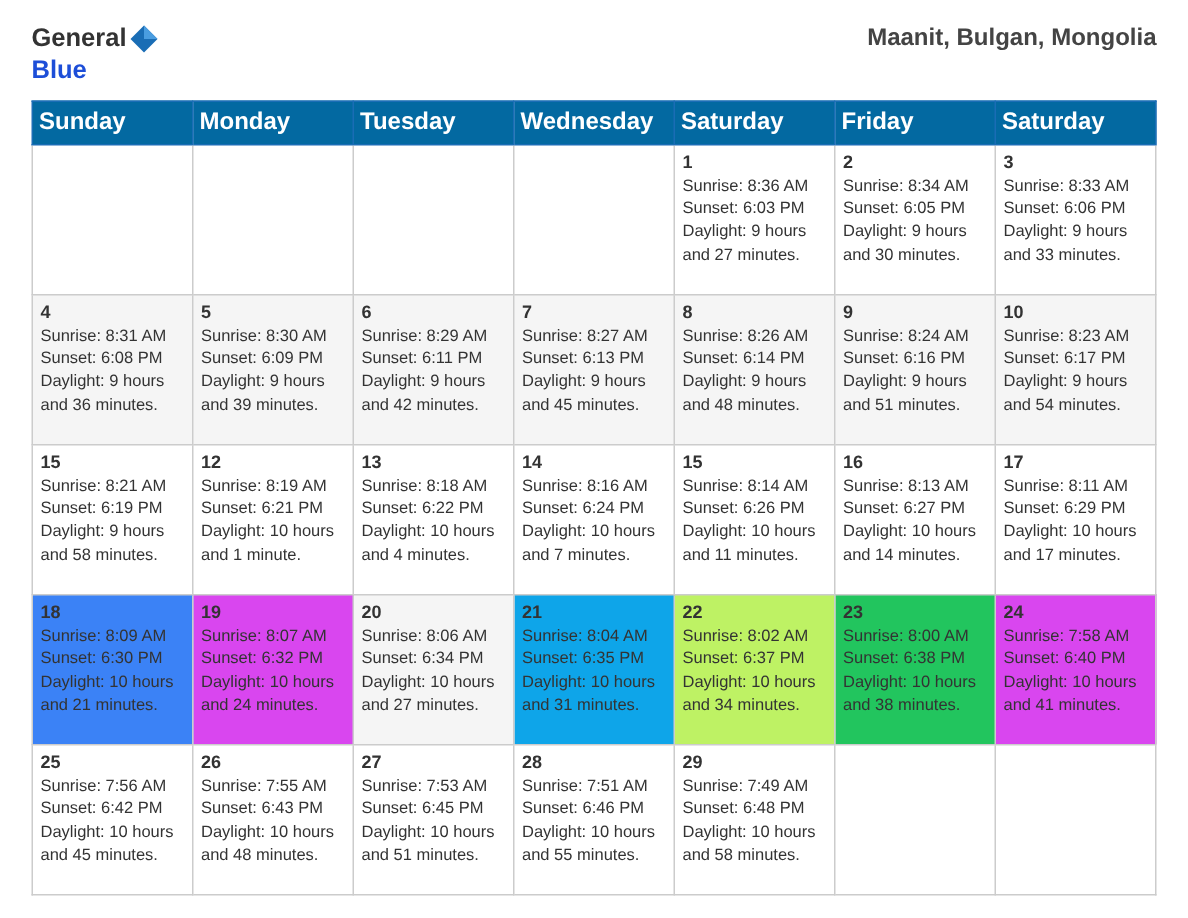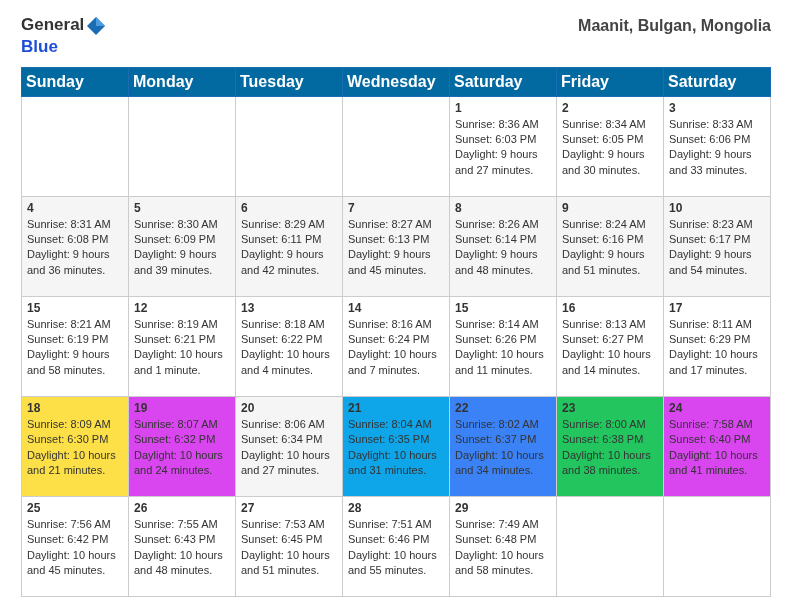--- a/index.html
+++ b/index.html
@@ -193,37 +193,37 @@
           <td>
             <span class="day-num">16</span>
             <div class="day-info">Sunrise: 8:13 AM<br>Sunset: 6:27 PM<br>Daylight: 10 hours and 14 minutes.</div>
           </td>
           <td>
             <span class="day-num">17</span>
             <div class="day-info">Sunrise: 8:11 AM<br>Sunset: 6:29 PM<br>Daylight: 10 hours and 17 minutes.</div>
           </td>
         </tr>
         <tr>
-          <td style="background: #fde047;">
+          <td style="background: #3b82f6;">
             <span class="day-num">18</span>
             <div class="day-info">Sunrise: 8:09 AM<br>Sunset: 6:30 PM<br>Daylight: 10 hours and 21 minutes.</div>
           </td>
           <td style="background: #d946ef;">
             <span class="day-num">19</span>
             <div class="day-info">Sunrise: 8:07 AM<br>Sunset: 6:32 PM<br>Daylight: 10 hours and 24 minutes.</div>
           </td>
           <td style="background: rgb(245, 245, 245); margin-top: 20px;">
             <span class="day-num">20</span>
             <div class="day-info">Sunrise: 8:06 AM<br>Sunset: 6:34 PM<br>Daylight: 10 hours and 27 minutes.</div>
           </td>
           <td style="background: #0ea5e9;">
             <span class="day-num">21</span>
             <div class="day-info">Sunrise: 8:04 AM<br>Sunset: 6:35 PM<br>Daylight: 10 hours and 31 minutes.</div>
           </td>
-          <td style="background: #3b82f6;">
+          <td style="background: #bef264;">
             <span class="day-num">22</span>
             <div class="day-info">Sunrise: 8:02 AM<br>Sunset: 6:37 PM<br>Daylight: 10 hours and 34 minutes.</div>
           </td>
           <td style="background: #22c55e;">
             <span class="day-num">23</span>
             <div class="day-info">Sunrise: 8:00 AM<br>Sunset: 6:38 PM<br>Daylight: 10 hours and 38 minutes.</div>
           </td>
           <td style="background: #d946ef;">
             <span class="day-num">24</span>
             <div class="day-info">Sunrise: 7:58 AM<br>Sunset: 6:40 PM<br>Daylight: 10 hours and 41 minutes.</div>

